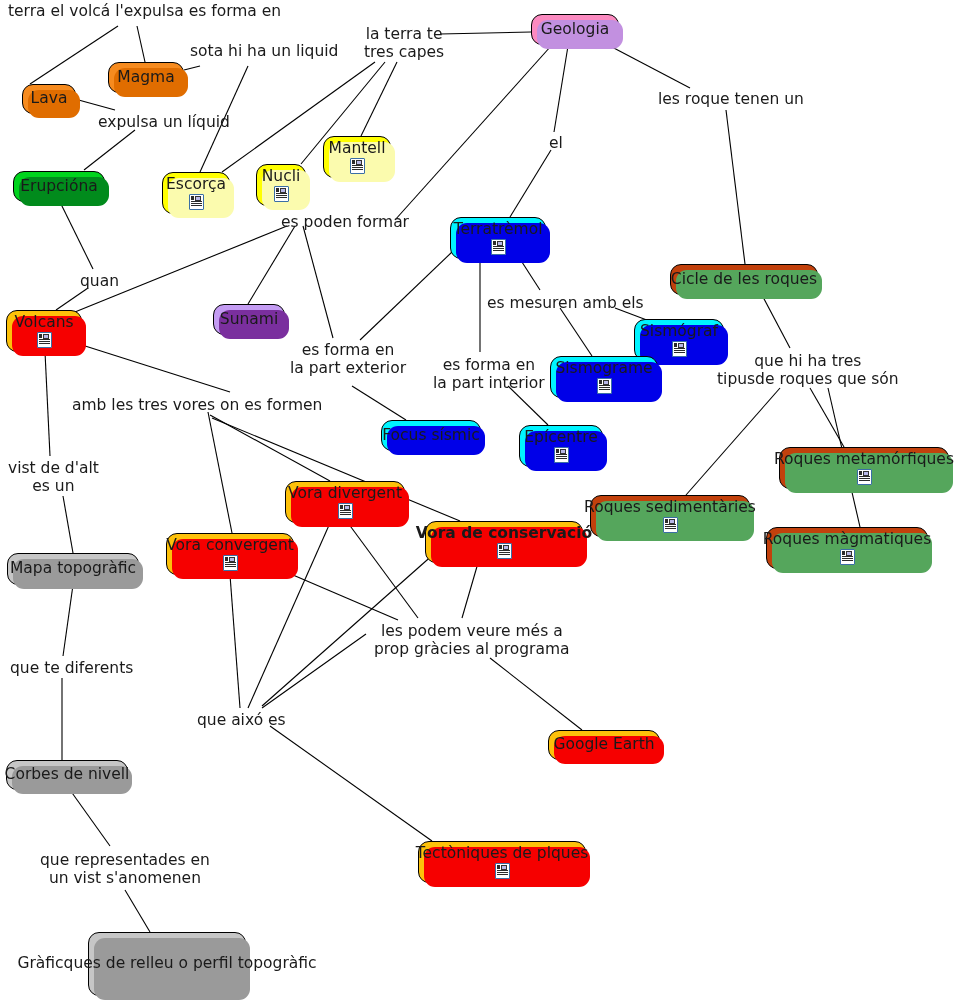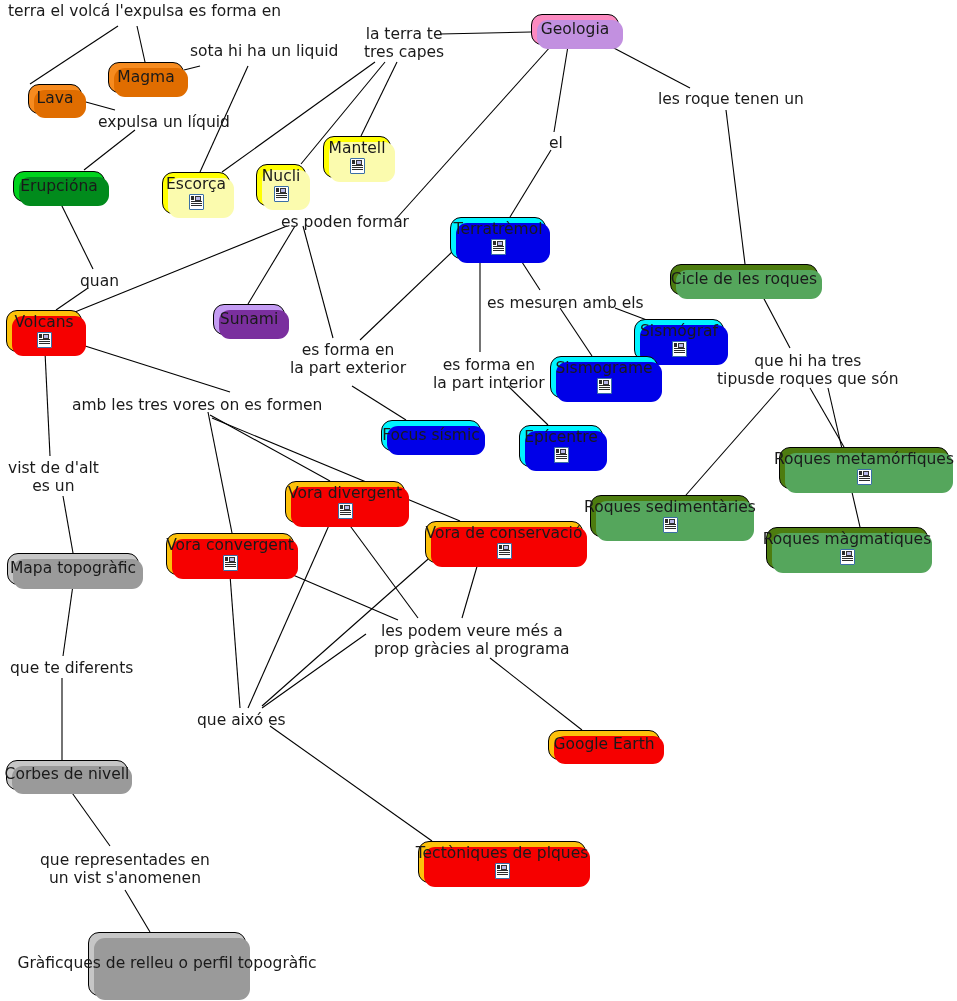--- a/index.html
+++ b/index.html
@@ -62,21 +62,21 @@
   .t-yellow  { background: #ffff00; }
   .t-yellow::after { background: #fbfbae; }
   .t-green   { background: #00d41d; }
   .t-green::after  { background: #018b1c; }
   .t-gold    { background: #fdc10a; }
   .t-gold::after   { background: #f60000; }
   .t-purple  { background: #c49cf3; }
   .t-purple::after { background: #7a2f9e; }
   .t-cyan    { background: #00f4ff; }
   .t-cyan::after   { background: #0000e8; }
-  .t-mint    { background: #4d7c0f; }
+  .t-mint    { background: #c2410c; }
   .t-mint::after   { background: #55a65c; }
   .t-gray    { background: #c6c6c6; }
   .t-gray::after   { background: #9a9a9a; }
 
   
   .note-icon {
     width: 15px;
     height: 16px;
     margin-top: 1px;
     position: relative;
@@ -185,21 +185,21 @@
       <line x1="444" y1="545" x2="262" y2="706" stroke="#000000" stroke-width="1.1"></line>
       <line x1="286" y1="572" x2="398" y2="620" stroke="#000000" stroke-width="1.1"></line>
       <line x1="262" y1="708" x2="366" y2="634" stroke="#000000" stroke-width="1.1"></line>
       <line x1="270" y1="726" x2="432" y2="841" stroke="#000000" stroke-width="1.1"></line>
       <line x1="490" y1="658" x2="582" y2="730" stroke="#000000" stroke-width="1.1"></line>
     </svg>
   <div id="node-layer">
       <div class="node t-pink" style="left: 531px; top: 14px; width: 88px; height: 31px;">
         <div class="label">Geologia</div>
       </div>
-      <div class="node t-orange" style="left: 28px; top: 84px; width: 54px; height: 30px;">
+      <div class="node t-orange" style="left: 22px; top: 84px; width: 54px; height: 30px;">
         <div class="label">Lava</div>
       </div>
       <div class="node t-orange" style="left: 108px; top: 62px; width: 76px; height: 31px;">
         <div class="label">Magma</div>
       </div>
       <div class="node t-green" style="left: 13px; top: 171px; width: 92px; height: 31px;">
         <div class="label">Erupcióna</div>
       </div>
       <div class="node t-yellow" style="left: 162px; top: 172px; width: 68px; height: 42px;">
         <div class="label">Escorça</div>
@@ -302,21 +302,21 @@
       </div>
       <div class="node t-mint" style="left: 590px; top: 495px; width: 160px; height: 42px; justify-content: flex-end;">
         <div class="label">Roques sedimentàries</div>
         <span class="note-icon">
           <span class="frame"></span>
           <span class="bar"></span>
           <span class="pic"></span>
           <span class="lines"></span>
         </span>
       </div>
-      <div class="node t-gold" style="left: 425px; top: 521px; width: 158px; height: 42px;">
+      <div class="node t-gold" style="left: 425px; top: 521px; width: 158px; height: 42px; font-weight: bold;">
         <div class="label">Vora de conservació</div>
         <span class="note-icon">
           <span class="frame"></span>
           <span class="bar"></span>
           <span class="pic"></span>
           <span class="lines"></span>
         </span>
       </div>
       <div class="node t-mint" style="left: 766px; top: 527px; width: 162px; height: 42px;">
         <div class="label">Roques màgmatiques</div>

